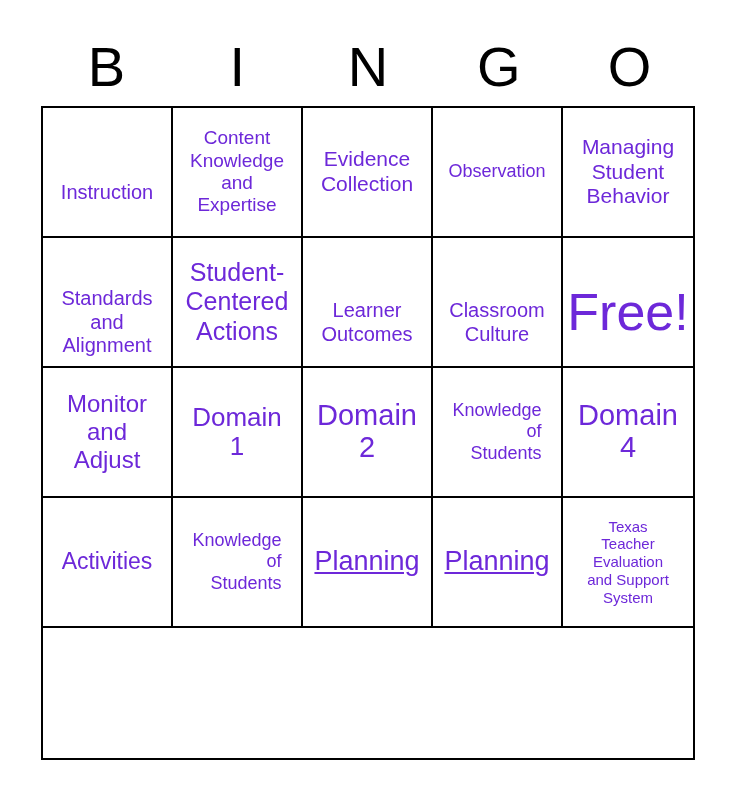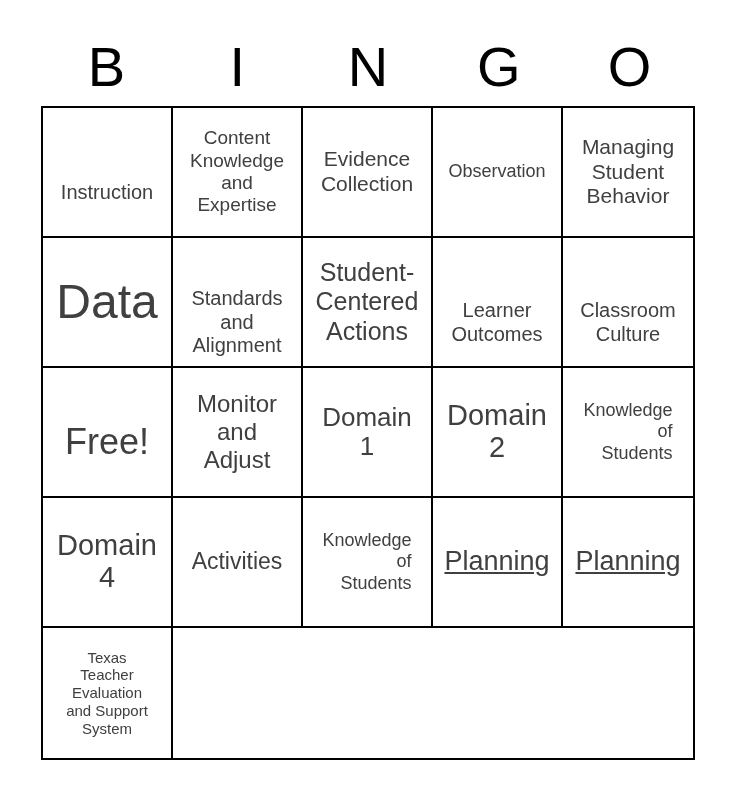--- a/index.html
+++ b/index.html
@@ -54,36 +54,36 @@
     text-align: center;
     padding: 2px;
     box-sizing: border-box;
     overflow: hidden;
   }
   .cell:nth-child(5n) { border-right: none; }
   .cell:nth-child(n+21) { border-bottom: none; }
   .cell-text {
     white-space: pre-line;
     line-height: 1.18;
-    color: #404040;
+    color: #6d28d9;
   }
   
   .fs15 { font-size: 15px; }
   .fs17 { font-size: 17px; }
   .fs18 { font-size: 18px; text-align: right; }
   .fs19 { font-size: 19px; }
   .fs20 { font-size: 20px; margin-top: 41px; }
   .fs21 { font-size: 21px; }
   .fs23 { font-size: 23px; }
   .fs24 { font-size: 24px; }
   .fs25 { font-size: 25px; }
   .fs26 { font-size: 26px; line-height: 1.1; }
   .fs27 { font-size: 27px; text-decoration: underline; }
   .fs29 { font-size: 29px; line-height: 1.1; }
-  .fs44 { font-size: 36px; line-height: 1; margin-top: 20px; }
+  .fs44 { font-size: 52px; line-height: 1; margin-top: 20px; }
   .fs48 { font-size: 48px; line-height: 1; }
 </style>
 </head>
 <body>
 
 <div id="canvas">
 
   <div class="title-row">
     <div class="title-letter">B</div>
     <div class="title-letter">I</div>
@@ -109,23 +109,20 @@
       </div>
     <div class="cell">
         <span class="cell-text fs18">Observation</span>
       </div>
     <div class="cell">
         <span class="cell-text fs21">Managing
 Student
 Behavior</span>
       </div>
 
-    <div class="cell">
-        <span class="cell-text fs48">Data</span>
-      </div>
     <div class="cell">
         <span class="cell-text fs20">Standards
 and
 Alignment</span>
       </div>
     <div class="cell">
         <span class="cell-text fs25">Student-
 Centered
 Actions</span>
       </div>

